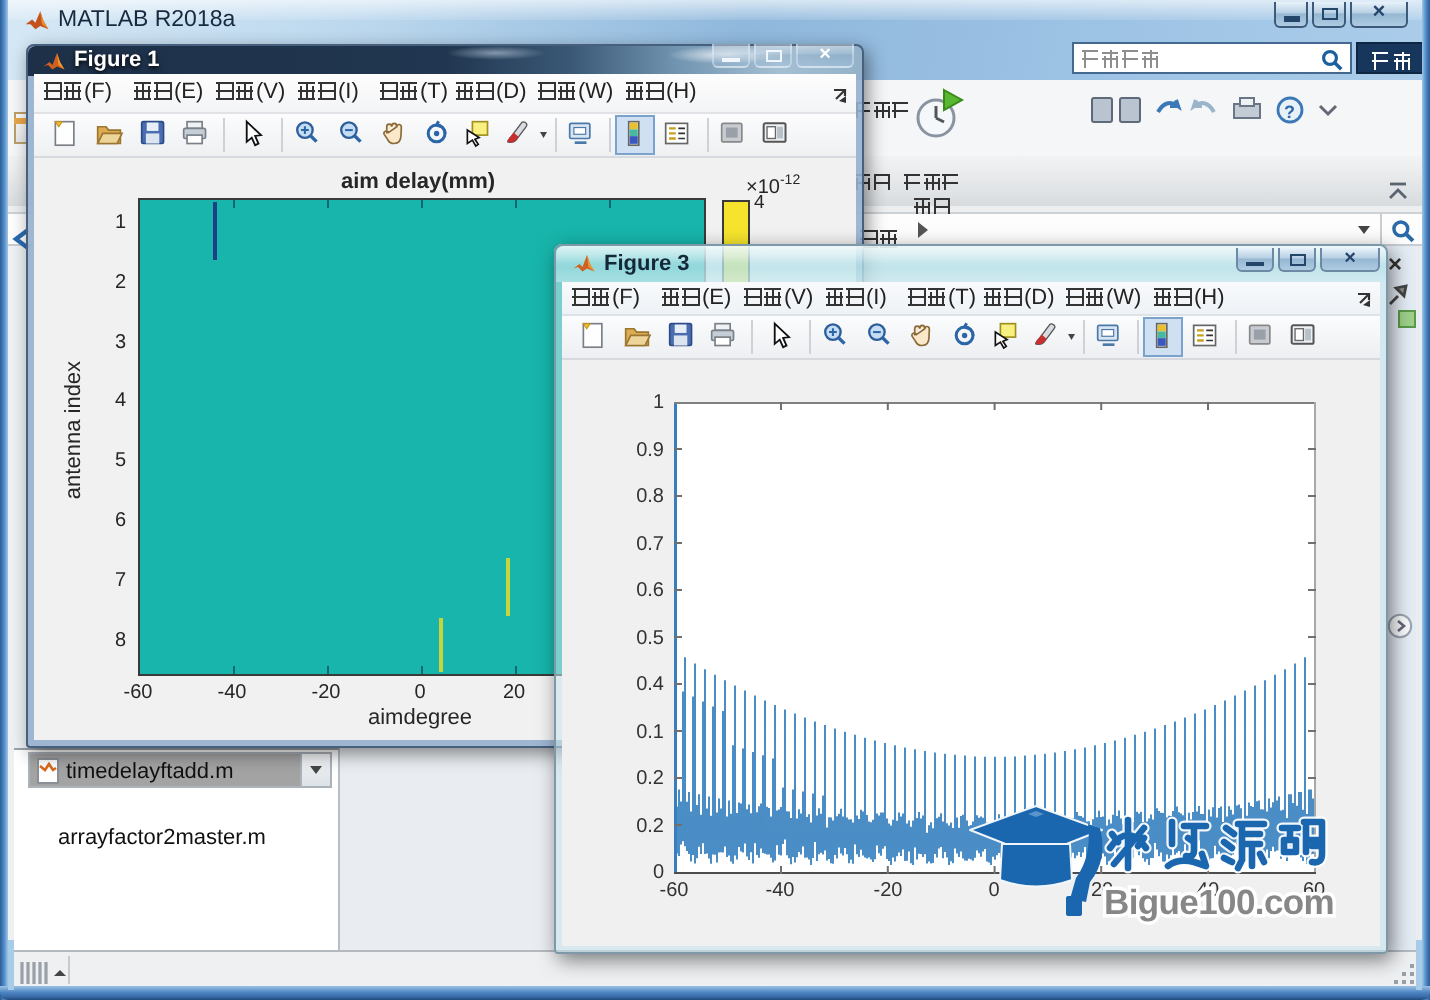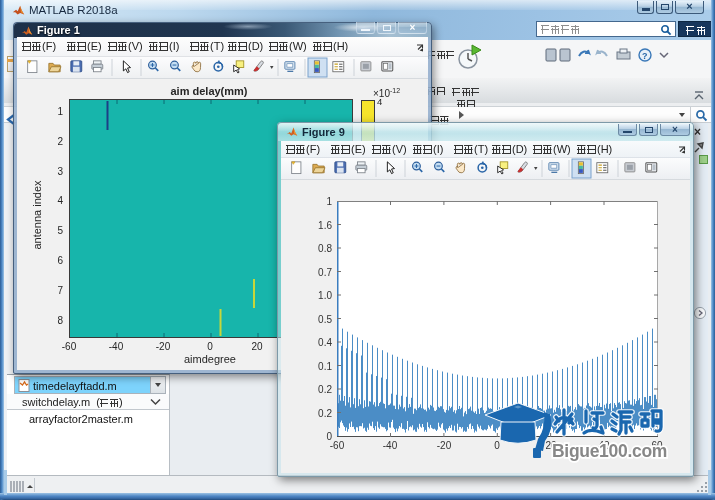--- a/index.html
+++ b/index.html
@@ -127,37 +127,31 @@
       </svg>
   <div class="abs" style="left:699px;top:155px;width:9px;height:9px;background:#9ed08a;border:1px solid #5a9a48"></div>
   <svg class="abs" style="left:693px;top:306px" width="14" height="14" viewBox="0 0 14 14">
         <circle cx="7" cy="7" r="5.6" fill="#f8fafc" stroke="#9aa4ae" stroke-width="1"></circle>
         <path d="M6 4.5 L9 7 L6 9.5" stroke="#667" stroke-width="1.3" fill="none"></path>
       </svg>
 </div>
 
 <div class="abs" style="left:7px;top:374px;width:163px;height:101px;background:#fff;border-top:1px solid #9aa2aa;border-right:1px solid #b8bec4">
 
-  <div class="abs" style="left:7px;top:1px;width:152px;height:18px;background:#7dd3fc;border:1px solid #aab2ba">
+  <div class="abs" style="left:7px;top:1px;width:152px;height:18px;background:#a3a3a3;border:1px solid #aab2ba">
     <svg class="abs" style="left:3px;top:2px" width="12" height="13" viewBox="0 0 12 13">
           <rect x="1" y="0.5" width="10" height="12" fill="#fff" stroke="#8a9098"></rect>
           <path d="M2 4 l2.5 2 l2 -3 l2 3 l1.5 -1" stroke="#d86a1a" stroke-width="1.3" fill="none"></path>
         </svg>
     <div class="abs" style="left:18px;top:3px;font-size:11px;color:#111">timedelayftadd.m</div>
     <div class="abs" style="right:0;top:0;width:15px;height:16px;background:linear-gradient(#f4f6f8,#dde2e6);border-left:1px solid #aab2ba">
       <div class="abs" style="left:4px;top:6px;width:0;height:0;border-top:4px solid #444;border-left:3.5px solid transparent;border-right:3.5px solid transparent"></div>
     </div>
   </div>
 
-  <div class="abs" style="left:0;top:19px;width:162px;height:16px;background:#fafbfc;border-bottom:1px solid #c2c8ce">
-    <div class="abs" style="left:15px;top:2px;font-size:11px;color:#222">switchdelay.m&nbsp;&nbsp;(<span class="cn s9"></span><span class="cn s9 v2"></span>)</div>
-    <svg class="abs" style="right:8px;top:4px" width="11" height="8" viewBox="0 0 11 8">
-          <path d="M1 1.5 L5.5 6 L10 1.5" stroke="#444" stroke-width="1.5" fill="none"></path>
-        </svg>
-  </div>
   <div class="abs" style="left:22px;top:38px;font-size:11px;color:#111">arrayfactor2master.m</div>
 </div>
 
 
 <div class="abs" style="left:4px;top:475px;width:707px;height:19px;background:#eef0f2;border-top:1px solid #b4bac0">
   <svg class="abs" style="left:5px;top:5px" width="28" height="11" viewBox="0 0 28 11">
         <g stroke="#9aa0a8" stroke-width="1.6">
           <path d="M2 0 V11 M5 0 V11 M8 0 V11 M11 0 V11 M14 0 V11"></path>
         </g>
         <path d="M18 7 l3 -3 l3 3 z" fill="#444"></path>
@@ -370,21 +364,21 @@
   box-shadow:2px 3px 10px rgba(0,0,0,.5);background:rgba(200,228,235,.55)">
   <div class="abs" style="left:0;top:0;width:417px;height:355px;border:1px solid #7d99a8;border-radius:4px 4px 2px 2px"></div>
 
   <div class="abs" style="left:1px;top:1px;width:415px;height:18px;border-radius:4px 4px 0 0;
     background:linear-gradient(rgba(214,241,245,.57),rgba(172,224,232,.50) 60%,rgba(202,237,241,.57))"></div>
   <div class="abs" style="left:1px;top:1px;width:415px;height:8px;border-radius:4px 4px 0 0;background:linear-gradient(rgba(255,255,255,.6),rgba(255,255,255,.05))"></div>
   <svg class="abs" style="left:9px;top:4px" width="12" height="12" viewBox="0 0 16 16">
         <path d="M1 11 L5 8 L7 10 L10 2 L12 8 L15 13 L10 11 L7 13 L4 10 Z" fill="#d06020"></path>
         <path d="M10 2 L12 8 L15 13 L11 10 Z" fill="#f09830"></path>
       </svg>
-  <div class="abs" style="left:25px;top:4px;font-size:11px;font-weight:bold;color:#14283a">Figure 9</div>
+  <div class="abs" style="left:25px;top:4px;font-size:11px;font-weight:bold;color:#14283a">Figure 3</div>
   <div class="wbtn" style="left:341px;top:2px;width:19px;height:12px;border-color:#6c8aa4">
         <div class="abs" style="left:4px;top:7px;width:9px;height:2px;background:#24466b"></div>
       </div>
   <div class="wbtn" style="left:362px;top:2px;width:19px;height:12px;border-color:#6c8aa4">
         <div class="abs" style="left:4.5px;top:2.5px;width:8px;height:6px;border:1.5px solid #24466b"></div>
       </div>
   <div class="wbtn" style="left:383px;top:2px;width:30px;height:12px;border-color:#6c8aa4;color:#24466b;font-weight:bold;font-size:10px;text-align:center;line-height:11px">×</div>
 
   <div class="abs" style="left:4px;top:19px;width:409px;height:332px;background:#f0f0f0">
     <div class="abs" style="left:0;top:0;width:409px;height:17px;background:linear-gradient(#f8fafc,#eef2f6);border-bottom:1px solid #dde2e8">
@@ -509,24 +503,24 @@
         <path d="M0 235.5 H321" stroke="#4d4d4d" stroke-width="1"></path>
         <g stroke="#707070" stroke-width="1">
           <path d="M53.5 0 V4 M106.9 0 V4 M160.3 0 V4 M213.6 0 V4 M267 0 V4"></path>
           <path d="M53.5 232 V236 M106.9 232 V236 M160.3 232 V236 M213.6 232 V236 M267 232 V236"></path>
           <path d="M0 23.5 H4 M0 47 H4 M0 70.5 H4 M0 94 H4 M0 117.5 H4 M0 141 H4 M0 164.5 H4 M0 188 H4 M0 211.5 H4"></path>
           <path d="M317 23.5 H321 M317 47 H321 M317 70.5 H321 M317 94 H321 M317 117.5 H321 M317 141 H321 M317 164.5 H321 M317 188 H321 M317 211.5 H321"></path>
         </g>
       </svg>
       <div class="abs" style="left:20px;top:0;width:31px;font-size:10px;color:#333;text-align:right">
         <div class="abs" style="right:0;top:16px">1</div>
-            <div class="abs" style="right:0;top:39.5px">1.6</div>
+            <div class="abs" style="right:0;top:39.5px">0.9</div>
         <div class="abs" style="right:0;top:63px">0.8</div>
             <div class="abs" style="right:0;top:86.5px">0.7</div>
-        <div class="abs" style="right:0;top:110px">1.0</div>
+        <div class="abs" style="right:0;top:110px">0.6</div>
             <div class="abs" style="right:0;top:133.5px">0.5</div>
         <div class="abs" style="right:0;top:157px">0.4</div>
             <div class="abs" style="right:0;top:180.5px">0.1</div>
         <div class="abs" style="right:0;top:204px">0.2</div>
             <div class="abs" style="right:0;top:227.5px">0.2</div>
         <div class="abs" style="right:0;top:251px">0</div>
       </div>
       <div class="abs" style="top:260px;left:0;width:409px;font-size:10px;color:#333">
         <div class="abs" style="left:43px;width:26px;text-align:center">-60</div>
         <div class="abs" style="left:96px;width:26px;text-align:center">-40</div>

